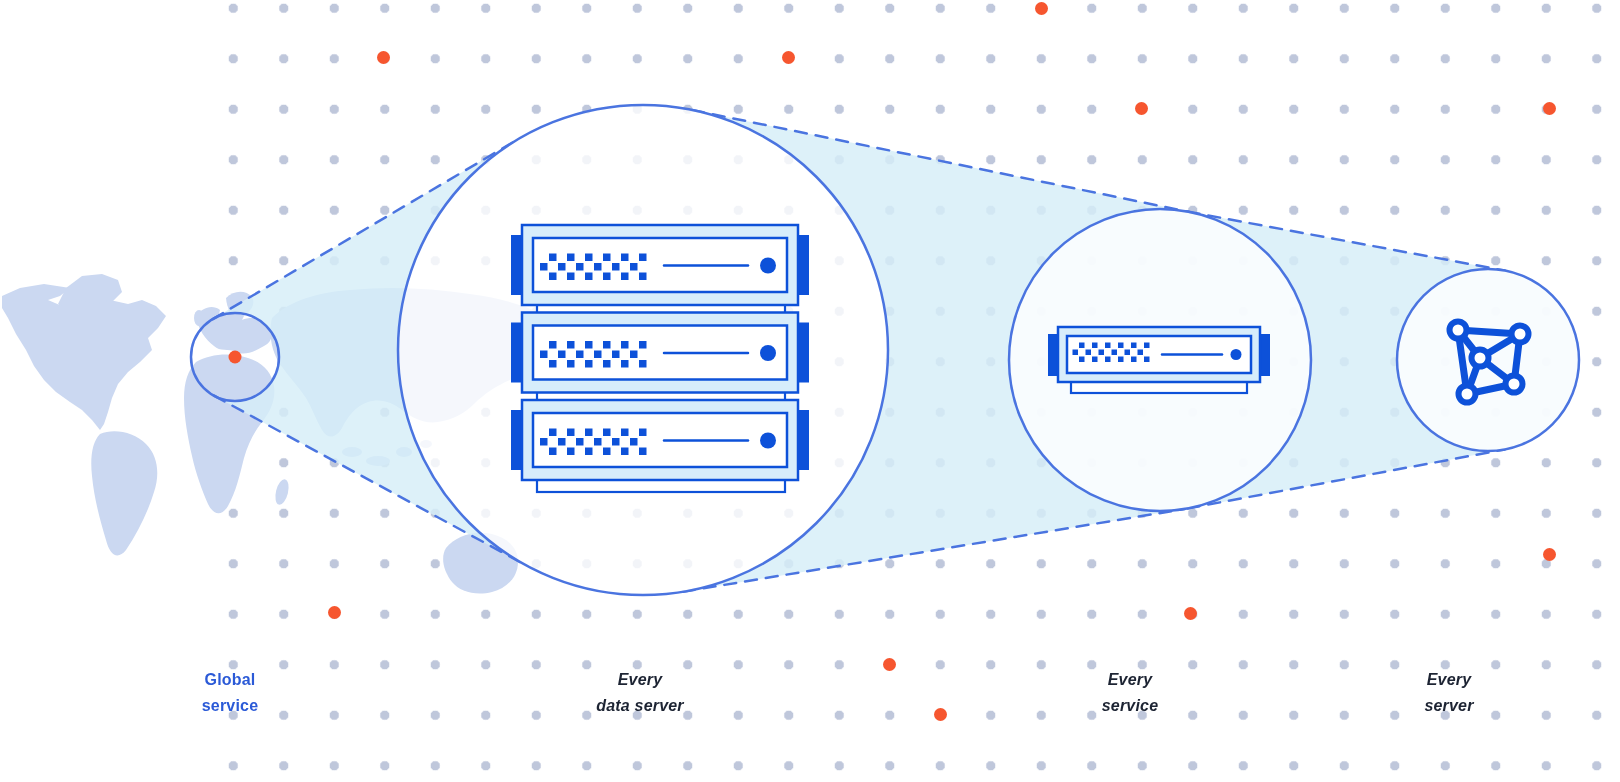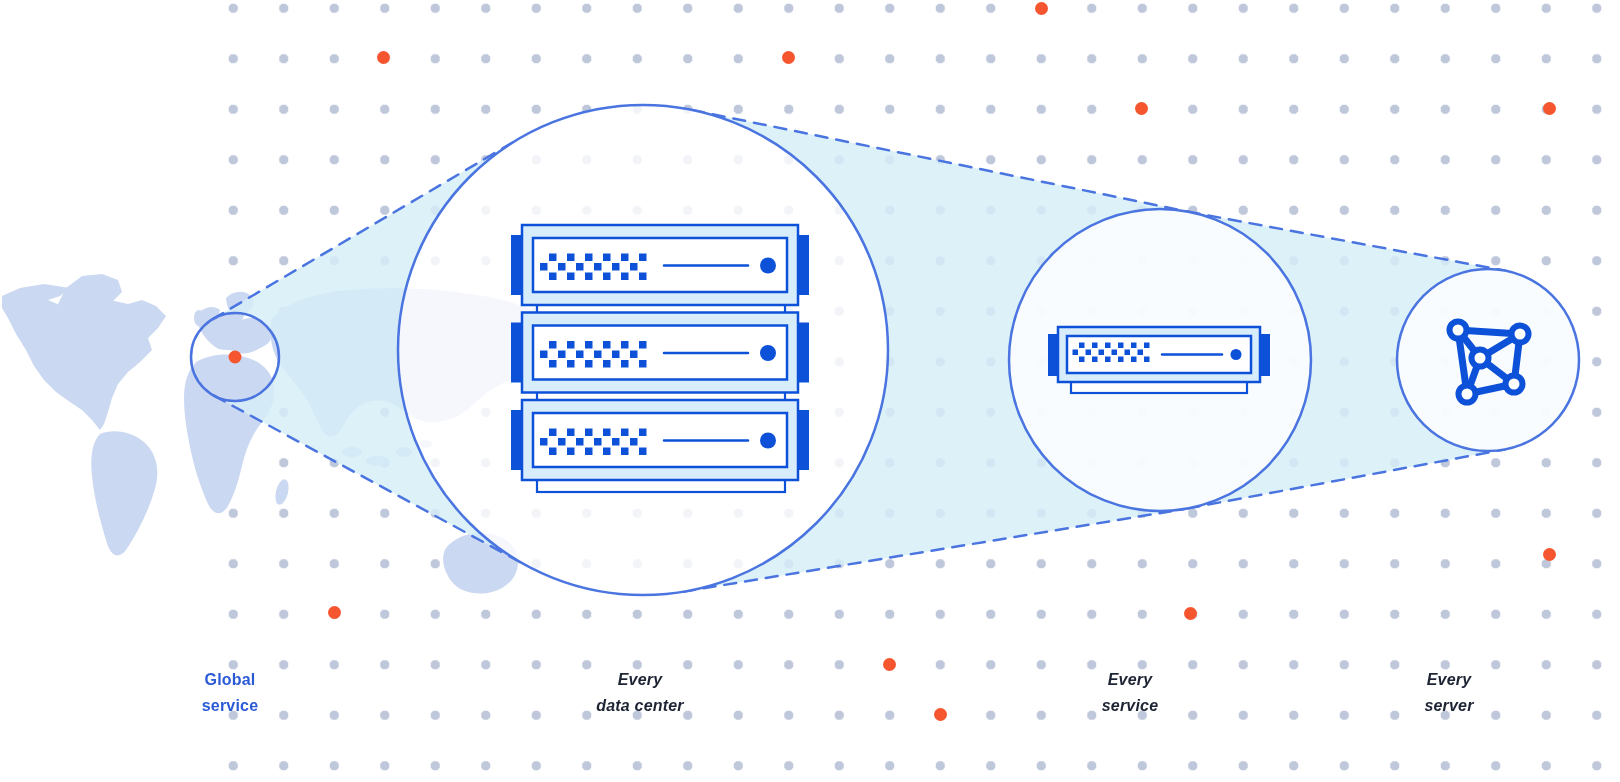--- a/index.html
+++ b/index.html
@@ -191,21 +191,21 @@
       <circle class="mesh-node" cx="1514" cy="384" r="8.5"></circle>
     </g>
   </svg>
 
   <div class="label blue" style="left:90px;top:667px">
     <span>Global</span><br>
     <span>service</span>
   </div>
   <div class="label dark" style="left:500px;top:667px">
     <span>Every</span><br>
-    <span>data center</span>
+    <span>data server</span>
   </div>
   <div class="label dark" style="left:990px;top:667px">
     <span>Every</span><br>
     <span>service</span>
   </div>
   <div class="label dark" style="left:1309px;top:667px">
     <span>Every</span><br>
     <span>server</span>
   </div>
 

